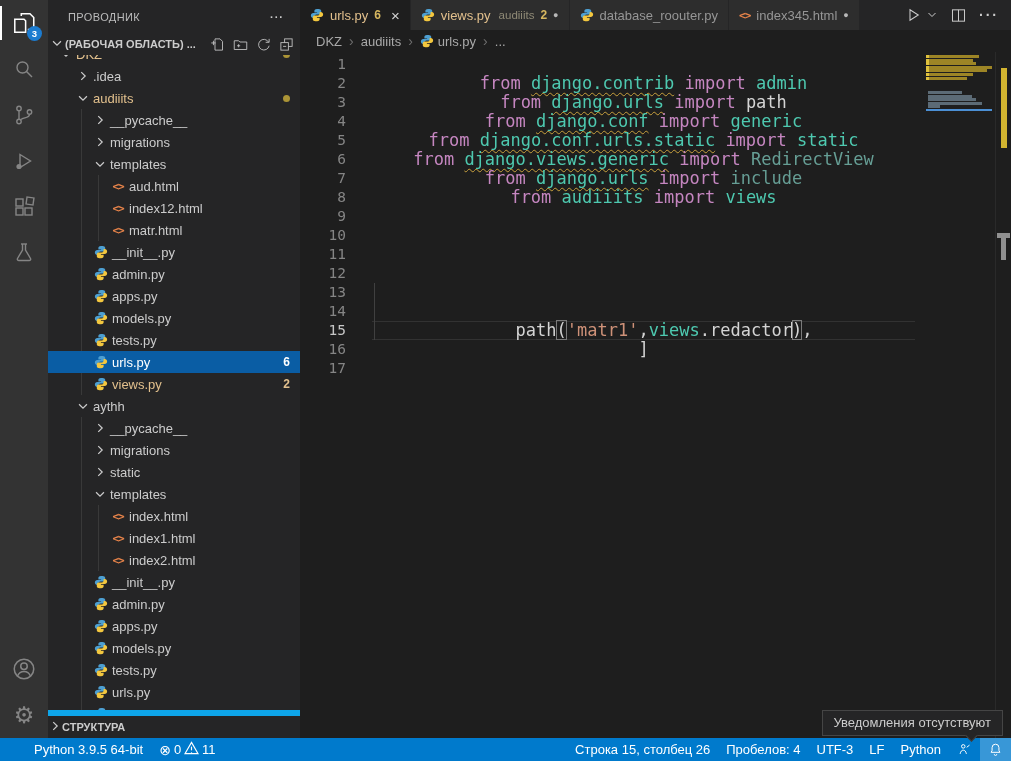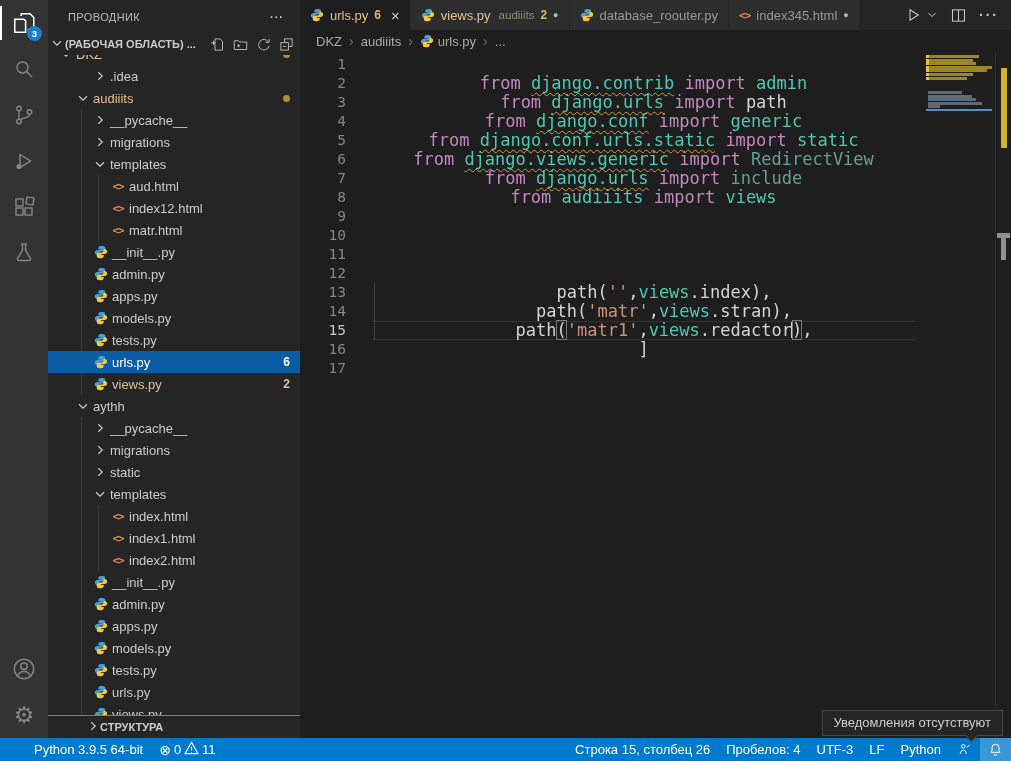--- a/index.html
+++ b/index.html
@@ -35,21 +35,21 @@
   .row .ficon{width:18px;display:flex;justify-content:center;align-items:center;flex-shrink:0;}
   .html-glyph{color:#e8844a;font-weight:bold;font-size:11px;letter-spacing:-1px;font-family:"DejaVu Sans Mono",monospace;}
   .row .lbl{margin-left:2px;color:#cccccc;}
   .row.selected .lbl{color:#ffffff;}
   .row .lbl.gold{color:#e2c08d;}
   .row .tail{margin-left:auto;margin-right:10px;display:flex;align-items:center;}
   .tree-badge{font-size:12px;color:#e2c08d;font-weight:bold;}
   .row.selected .tree-badge{color:#fff;}
   .mod-dot{width:7px;height:7px;border-radius:50%;background:#ab9436;}
   .structure-header{height:22px;display:flex;align-items:center;font-weight:bold;font-size:11px;color:#cccccc;
-                    background:#252526;border-top:1px solid #0ea5e9;flex-shrink:0;position:relative;z-index:3;padding-left:38px;}
+                    background:#252526;border-top:6px solid #0ea5e9;flex-shrink:0;position:relative;z-index:3;}
 
   
   .editor-col{flex:1;display:flex;flex-direction:column;min-width:0;}
   .tabbar{height:30px;background:#252526;display:flex;align-items:stretch;flex-shrink:0;}
   .tab{display:flex;align-items:center;padding:0 10px;gap:6px;font-size:13px;background:#2d2d2d;
        color:#969696;border-right:1px solid #252526;cursor:pointer;}
   .tab.active{background:#1e1e1e;}
   .tab .tlabel.gold{color:#e2c08d;}
   .tab .tdesc{font-size:11.5px;color:#8f8a76;margin-left:2px;}
   .tab .tbadge{color:#d8b860;font-size:12px;font-weight:bold;}
@@ -232,21 +232,21 @@
             <span class="chev">
               <svg width="14" height="14" viewBox="0 0 16 16" fill="none" stroke="#cccccc" stroke-width="1.4">
                 <path d="M3.5 6L8 10.5L12.5 6"></path>
               </svg>
             </span>
             <span class="lbl gold">DKZ</span>
             <span class="tail">
               <span class="mod-dot"></span>
             </span>
           </div>
-          <div class="row" style="padding-left: 27px; margin-left: 17px;">
+          <div class="row" style="padding-left: 27px;">
             <span class="chev">
               <svg width="14" height="14" viewBox="0 0 16 16" fill="none" stroke="#cccccc" stroke-width="1.4">
                 <path d="M6 3.5L10.5 8L6 12.5"></path>
               </svg>
             </span>
             <span class="lbl">.idea</span>
           </div>
           <div class="row" style="padding-left: 27px;">
             <span class="chev">
               <svg width="14" height="14" viewBox="0 0 16 16" fill="none" stroke="#cccccc" stroke-width="1.4">
@@ -659,25 +659,23 @@
             </div>
             <div class="code-line">
               <span class="ln">11</span>
               <span class="lt"></span>
             </div>
             <div class="code-line">
               <span class="ln">12</span>
             </div>
             <div class="code-line">
               <span class="ln">13</span>
-              <span class="lt"><span class="tk-p">    </span><span class="tk-p">path</span><span class="tk-p">(</span><span class="tk-s">''</span><span class="tk-p">,</span><span class="tk-m">views</span><span class="tk-p">.index),</span></span>
             </div>
             <div class="code-line">
               <span class="ln">14</span>
-              <span class="lt"><span class="tk-p">    </span><span class="tk-p">path</span><span class="tk-p">(</span><span class="tk-s">'matr'</span><span class="tk-p">,</span><span class="tk-m">views</span><span class="tk-p">.stran),</span></span>
             </div>
             <div class="code-line current">
               <span class="ln">15</span>
               <span class="lt"><span class="tk-p">    </span><span class="tk-p">path</span><span class="tk-pb">(</span><span class="tk-s">'matr1'</span><span class="tk-p">,</span><span class="tk-m">views</span><span class="tk-p">.redactor</span><span class="cursor"></span><span class="tk-pb">)</span><span class="tk-p">,</span></span>
             </div>
             <div class="code-line">
               <span class="ln">16</span>
               <span class="lt"><span class="tk-p">]</span></span>
             </div>
             <div class="code-line">

